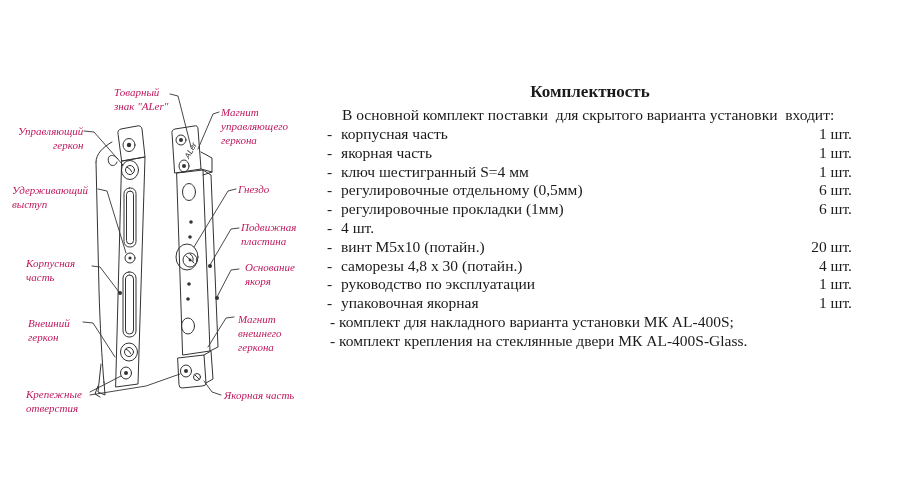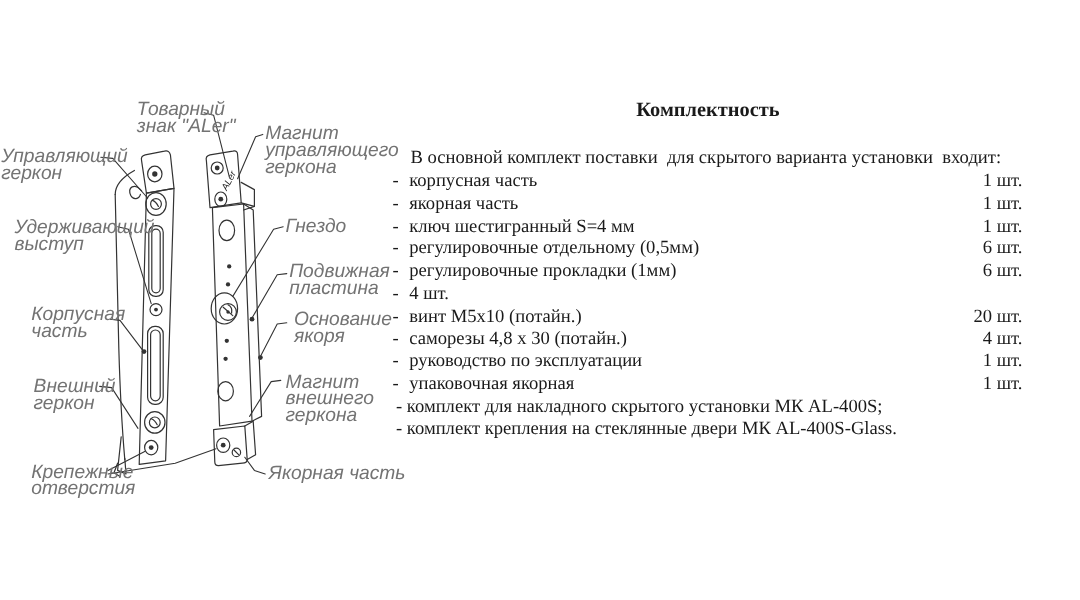--- a/index.html
+++ b/index.html
@@ -2,27 +2,27 @@
 <html><head>
 <meta charset="utf-8">
 <style>
   html,body{margin:0;padding:0;}
   body{width:900px;height:500px;background:#ffffff;overflow:hidden;
        font-family:"Liberation Serif",serif;color:#1a1a1a;}
   .page{position:relative;width:900px;height:500px;background:#fff;}
 
   
   .diagram-svg{position:absolute;left:0;top:70px;}
-  .dlabel{position:absolute;font-family:Liberation Sans, sans-serif;
-          font-style:italic;font-size:16px;line-height:14px;color:#737373;
+  .dlabel{position:absolute;font-family:Liberation Serif, serif;
+          font-style:italic;font-size:11px;line-height:14px;color:#be185d;
           white-space:pre-line;}
 
   
   .kit{position:absolute;left:322px;top:82px;width:536px;font-size:15.5px;}
-  .kit-title{font-weight:bold;font-size:17px;text-align:center;line-height:20px;margin-bottom:20px;}
+  .kit-title{font-weight:bold;font-size:17px;text-align:center;line-height:20px;margin-bottom:3px;}
   .kit-intro{white-space:pre;padding-left:20px;line-height:19px;}
   .kit-list{margin-top:1px;}
   .kit-row{display:flex;line-height:18.8px;}
   .kit-row .dash{width:19px;padding-left:5px;box-sizing:border-box;}
   .kit-row .nm{flex:1;}
   .kit-row .qty{text-align:right;padding-right:6px;white-space:nowrap;}
   .kit-add{margin-top:5px;width:520px;text-indent:10px;line-height:18.8px;}
   .kit-opt{margin-left:8px;line-height:18.8px;}
 </style>
 </head>
@@ -127,21 +127,21 @@
       <circle cx="217" cy="228" r="2" fill="#333" stroke="none"></circle>
     </g>
   </svg>
 
   <div>
     <div class="dlabel" style="left:114px;top:85px;">Товарный
 знак "ALer"</div>
     <div class="dlabel" style="left:221px;top:105px;">Магнит
 управляющего
 геркона</div>
-    <div class="dlabel" style="left:1px;top:124px;">Управляющий
+    <div class="dlabel" style="left:18px;top:124px;text-align:right;">Управляющий
 геркон</div>
     <div class="dlabel" style="left:12px;top:183px;">Удерживающий
 выступ</div>
     <div class="dlabel" style="left:238px;top:182px;">Гнездо</div>
     <div class="dlabel" style="left:241px;top:220px;">Подвижная
 пластина</div>
     <div class="dlabel" style="left:26px;top:256px;">Корпусная
 часть</div>
     <div class="dlabel" style="left:245px;top:260px;">Основание
 якоря</div>
@@ -204,17 +204,17 @@
         <span class="nm">руководство по эксплуатации</span>
         <span class="qty">1 шт.</span>
       </div>
       <div class="kit-row">
         <span class="dash">-</span>
         <span class="nm">упаковочная якорная</span>
         <span class="qty">1 шт.</span>
       </div>
     </div>
 
-    <div class="kit-opt">- комплект для накладного скрытого установки МК AL-400S;</div>
+    <div class="kit-opt">- комплект для накладного варианта установки МК AL-400S;</div>
     <div class="kit-opt">- комплект крепления на стеклянные двери МК AL-400S-Glass.</div>
   </div>
 
 </div>
 
 </body></html>

